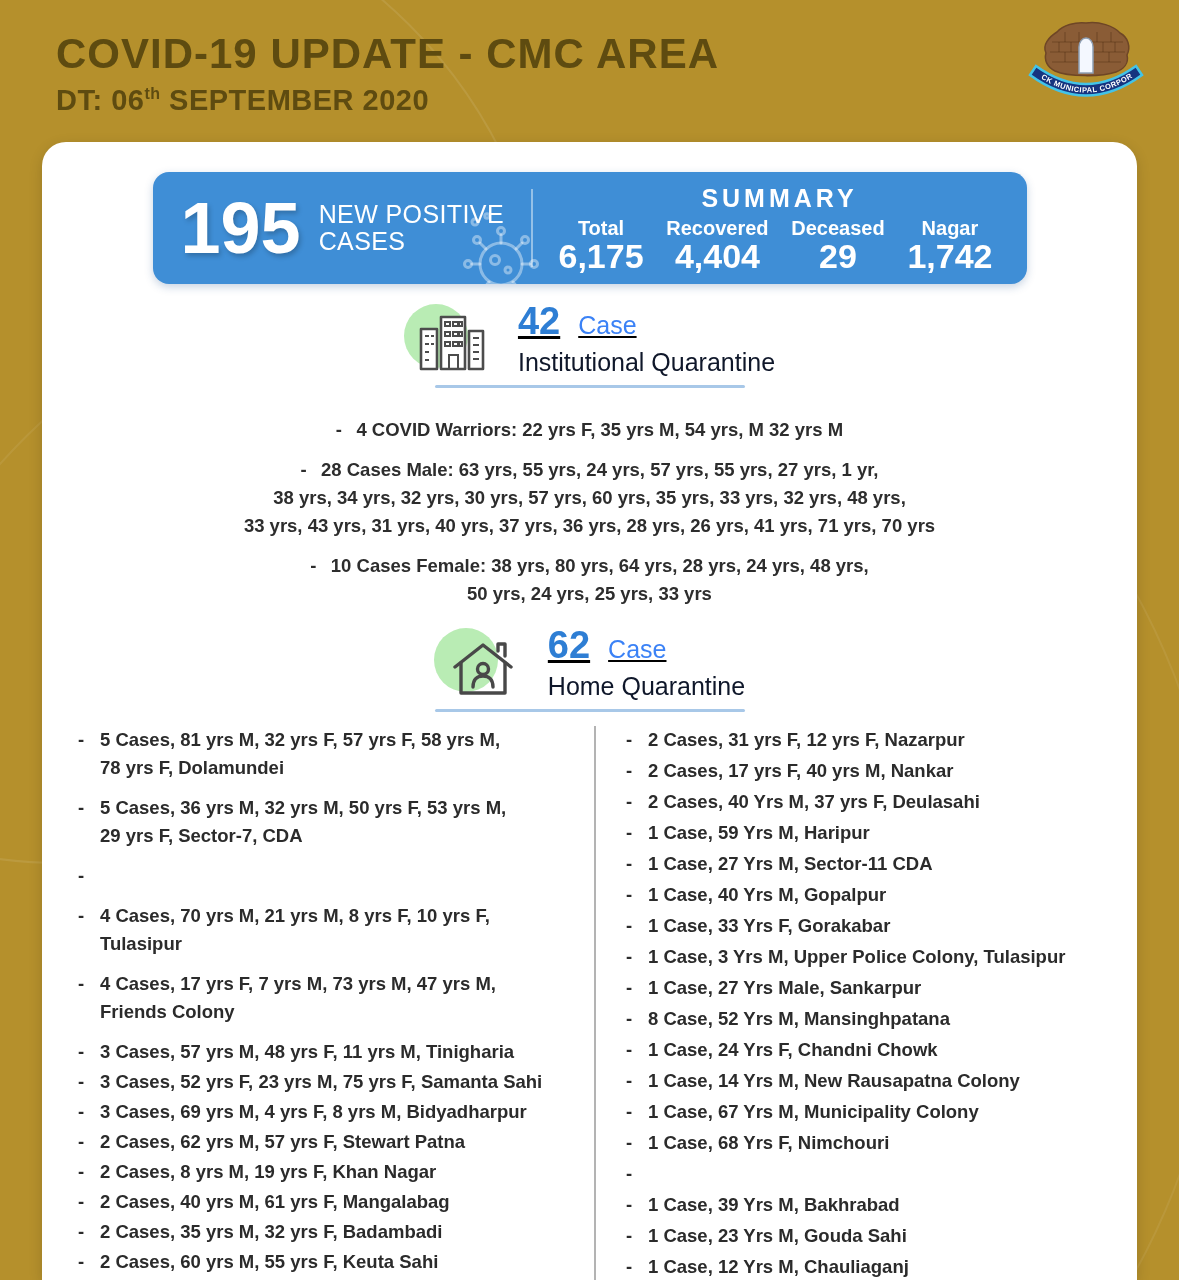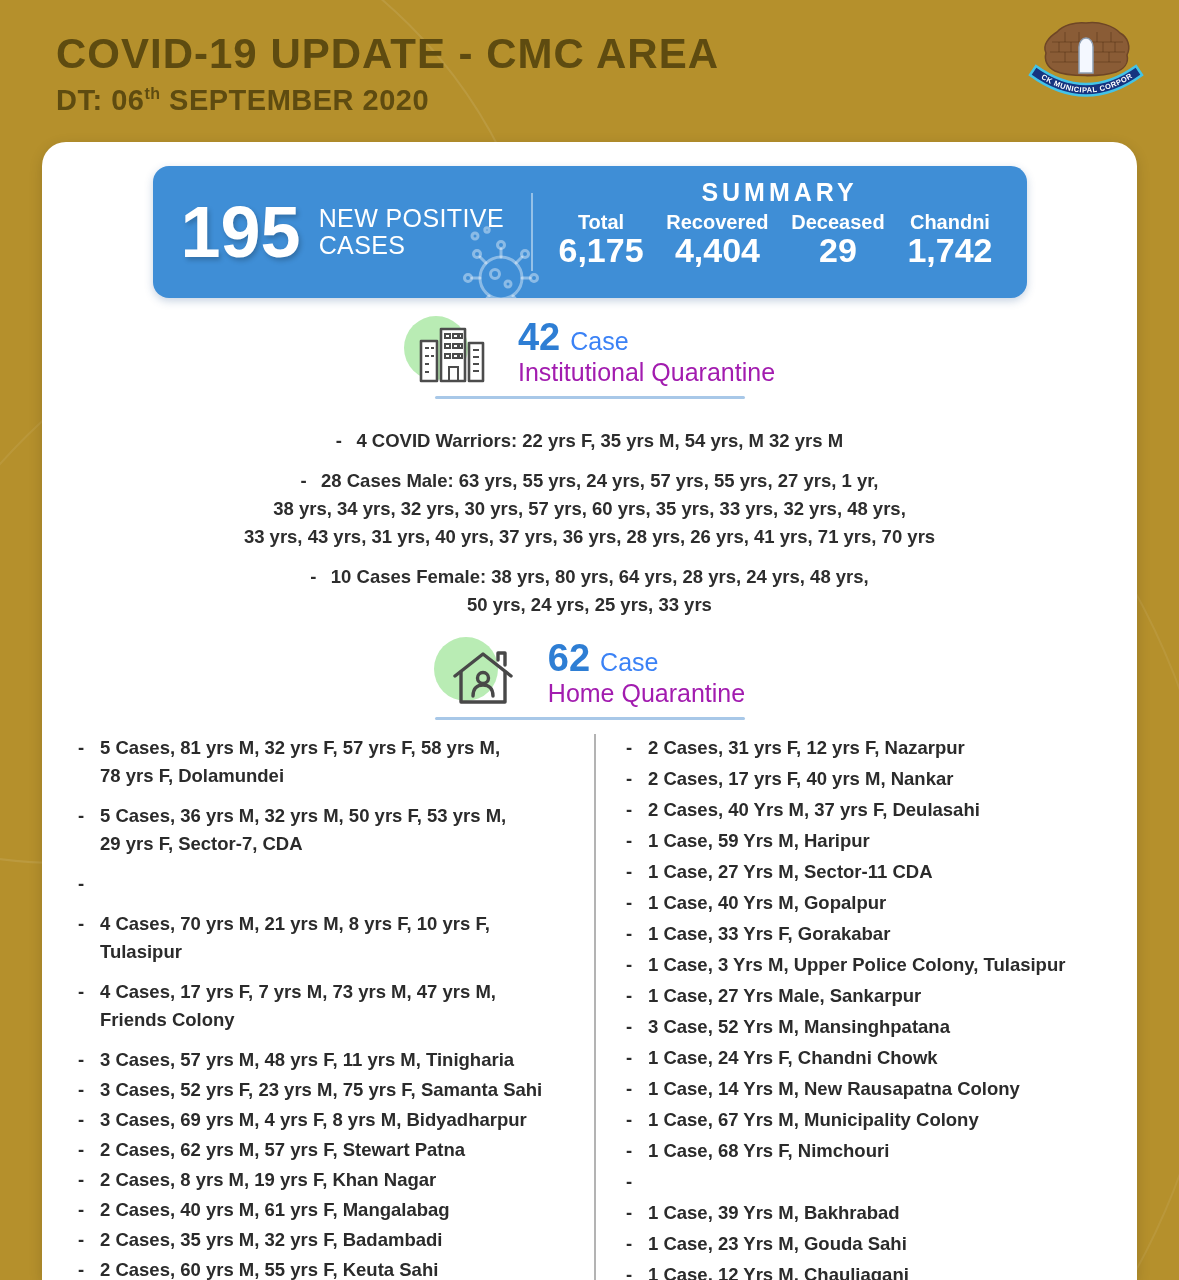--- a/index.html
+++ b/index.html
@@ -15,44 +15,44 @@
   .hdr h1{margin:0;font-size:42px;font-weight:700;letter-spacing:1px;}
   .hdr .date{margin-top:6px;font-size:29px;font-weight:700;letter-spacing:.5px;}
   .hdr .date sup{font-size:16px;}
   .logo{position:absolute;right:26px;top:16px;width:134px;height:104px;}
 
   
   .card{position:absolute;left:42px;right:42px;top:142px;bottom:0;background:#fff;
         border-radius:24px 24px 0 0;box-shadow:0 4px 14px rgba(0,0,0,.15);}
 
   
-  .banner{position:relative;width:874px;height:132px;margin:24px auto 0;
+  .banner{position:relative;width:874px;height:112px;margin:30px auto 0;
           background:#3f8ed6;border-radius:16px;color:#fff;display:flex;overflow:hidden;
           box-shadow:0 3px 8px rgba(30,80,140,.25);}
   .b-left{width:378px;display:flex;align-items:center;padding-left:28px;gap:18px;box-sizing:border-box;}
   .big-num{font-size:72px;font-weight:700;line-height:1;text-shadow:2px 3px 5px rgba(0,0,0,.22);}
   .nc-label{font-size:25px;font-weight:400;line-height:27px;letter-spacing:.4px;}
   .vdiv{width:2px;height:78px;align-self:center;background:rgba(255,255,255,.45);}
   .b-right{flex:1;text-align:center;padding-top:12px;position:relative;z-index:2;}
   .summary-title{font-size:25px;font-weight:700;letter-spacing:4px;}
   .stats{display:flex;justify-content:space-between;padding:4px 34px 0 26px;}
   .stat{text-align:center;}
   .s-label{font-size:20px;font-weight:700;}
   .s-value{font-size:34px;font-weight:700;line-height:32px;}
   .virus{position:absolute;left:292px;bottom:-18px;z-index:1;}
 
   
   .q-head{display:flex;justify-content:center;align-items:center;gap:26px;margin-top:18px;}
   .icon-wrap{position:relative;width:88px;height:72px;}
   .green-dot{position:absolute;left:0;top:0;width:64px;height:64px;border-radius:50%;background:#b9ecb4;}
   .icon-wrap svg{position:absolute;left:14px;top:8px;}
-  .q-line1{display:flex;align-items:baseline;gap:10px;}
+  .q-line1{display:flex;align-items:baseline;gap:18px;text-decoration:underline;}
   .q-num{font-size:38px;font-weight:700;color:#2e7ed4;line-height:1;}
   .q-case{font-size:25px;color:#3b82f6;}
-  .q-title{font-size:25px;color:#a21caf;margin-top:2px;}
+  .q-title{font-size:25px;color:#0f172a;margin-top:8px;}
   .q-underline{width:310px;height:3px;background:#a8c8e8;margin:8px auto 0;border-radius:2px;}
 
   
   .center-bullets{margin-top:28px;text-align:center;}
   .c-bullet{white-space:pre-line;font-size:18.5px;font-weight:700;color:#2d2d2d;
             line-height:28px;margin-bottom:12px;}
 
   
   .cols{display:flex;margin-top:14px;}
   .col-left{box-sizing:border-box;flex:0 0 552px;padding-left:36px;}
@@ -110,21 +110,21 @@
           </div>
           <div class="stat">
             <div class="s-label">Recovered</div>
             <div class="s-value">4,404</div>
           </div>
           <div class="stat">
             <div class="s-label">Deceased</div>
             <div class="s-value">29</div>
           </div>
           <div class="stat">
-            <div class="s-label">Chandni</div>
+            <div class="s-label">Nagar</div>
             <div class="s-value">1,742</div>
           </div>
         </div>
       </div>
       <svg class="virus" width="100" height="100" viewBox="0 0 100 100">
         <g fill="none" stroke="rgba(255,255,255,.4)" stroke-width="3" stroke-linecap="round">
           <circle cx="56" cy="62" r="21"></circle>
           <circle cx="50" cy="58" r="4.5"></circle>
           <circle cx="63" cy="68" r="3"></circle>
           <path d="M56,41 V33"></path>
@@ -305,21 +305,21 @@
             <div class="case-item">
               <span class="dash">-</span>
               <div class="item-text">1 Case, 3 Yrs M, Upper Police Colony, Tulasipur</div>
             </div>
             <div class="case-item">
               <span class="dash">-</span>
               <div class="item-text">1 Case, 27 Yrs Male, Sankarpur</div>
             </div>
             <div class="case-item">
               <span class="dash">-</span>
-              <div class="item-text">3 Case, 52 Yrs M, Mansinghpatana</div>
+              <div class="item-text">8 Case, 52 Yrs M, Mansinghpatana</div>
             </div>
             <div class="case-item">
               <span class="dash">-</span>
               <div class="item-text">1 Case, 24 Yrs F, Chandni Chowk</div>
             </div>
             <div class="case-item">
               <span class="dash">-</span>
               <div class="item-text">1 Case, 14 Yrs M, New Rausapatna Colony</div>
             </div>
             <div class="case-item">

